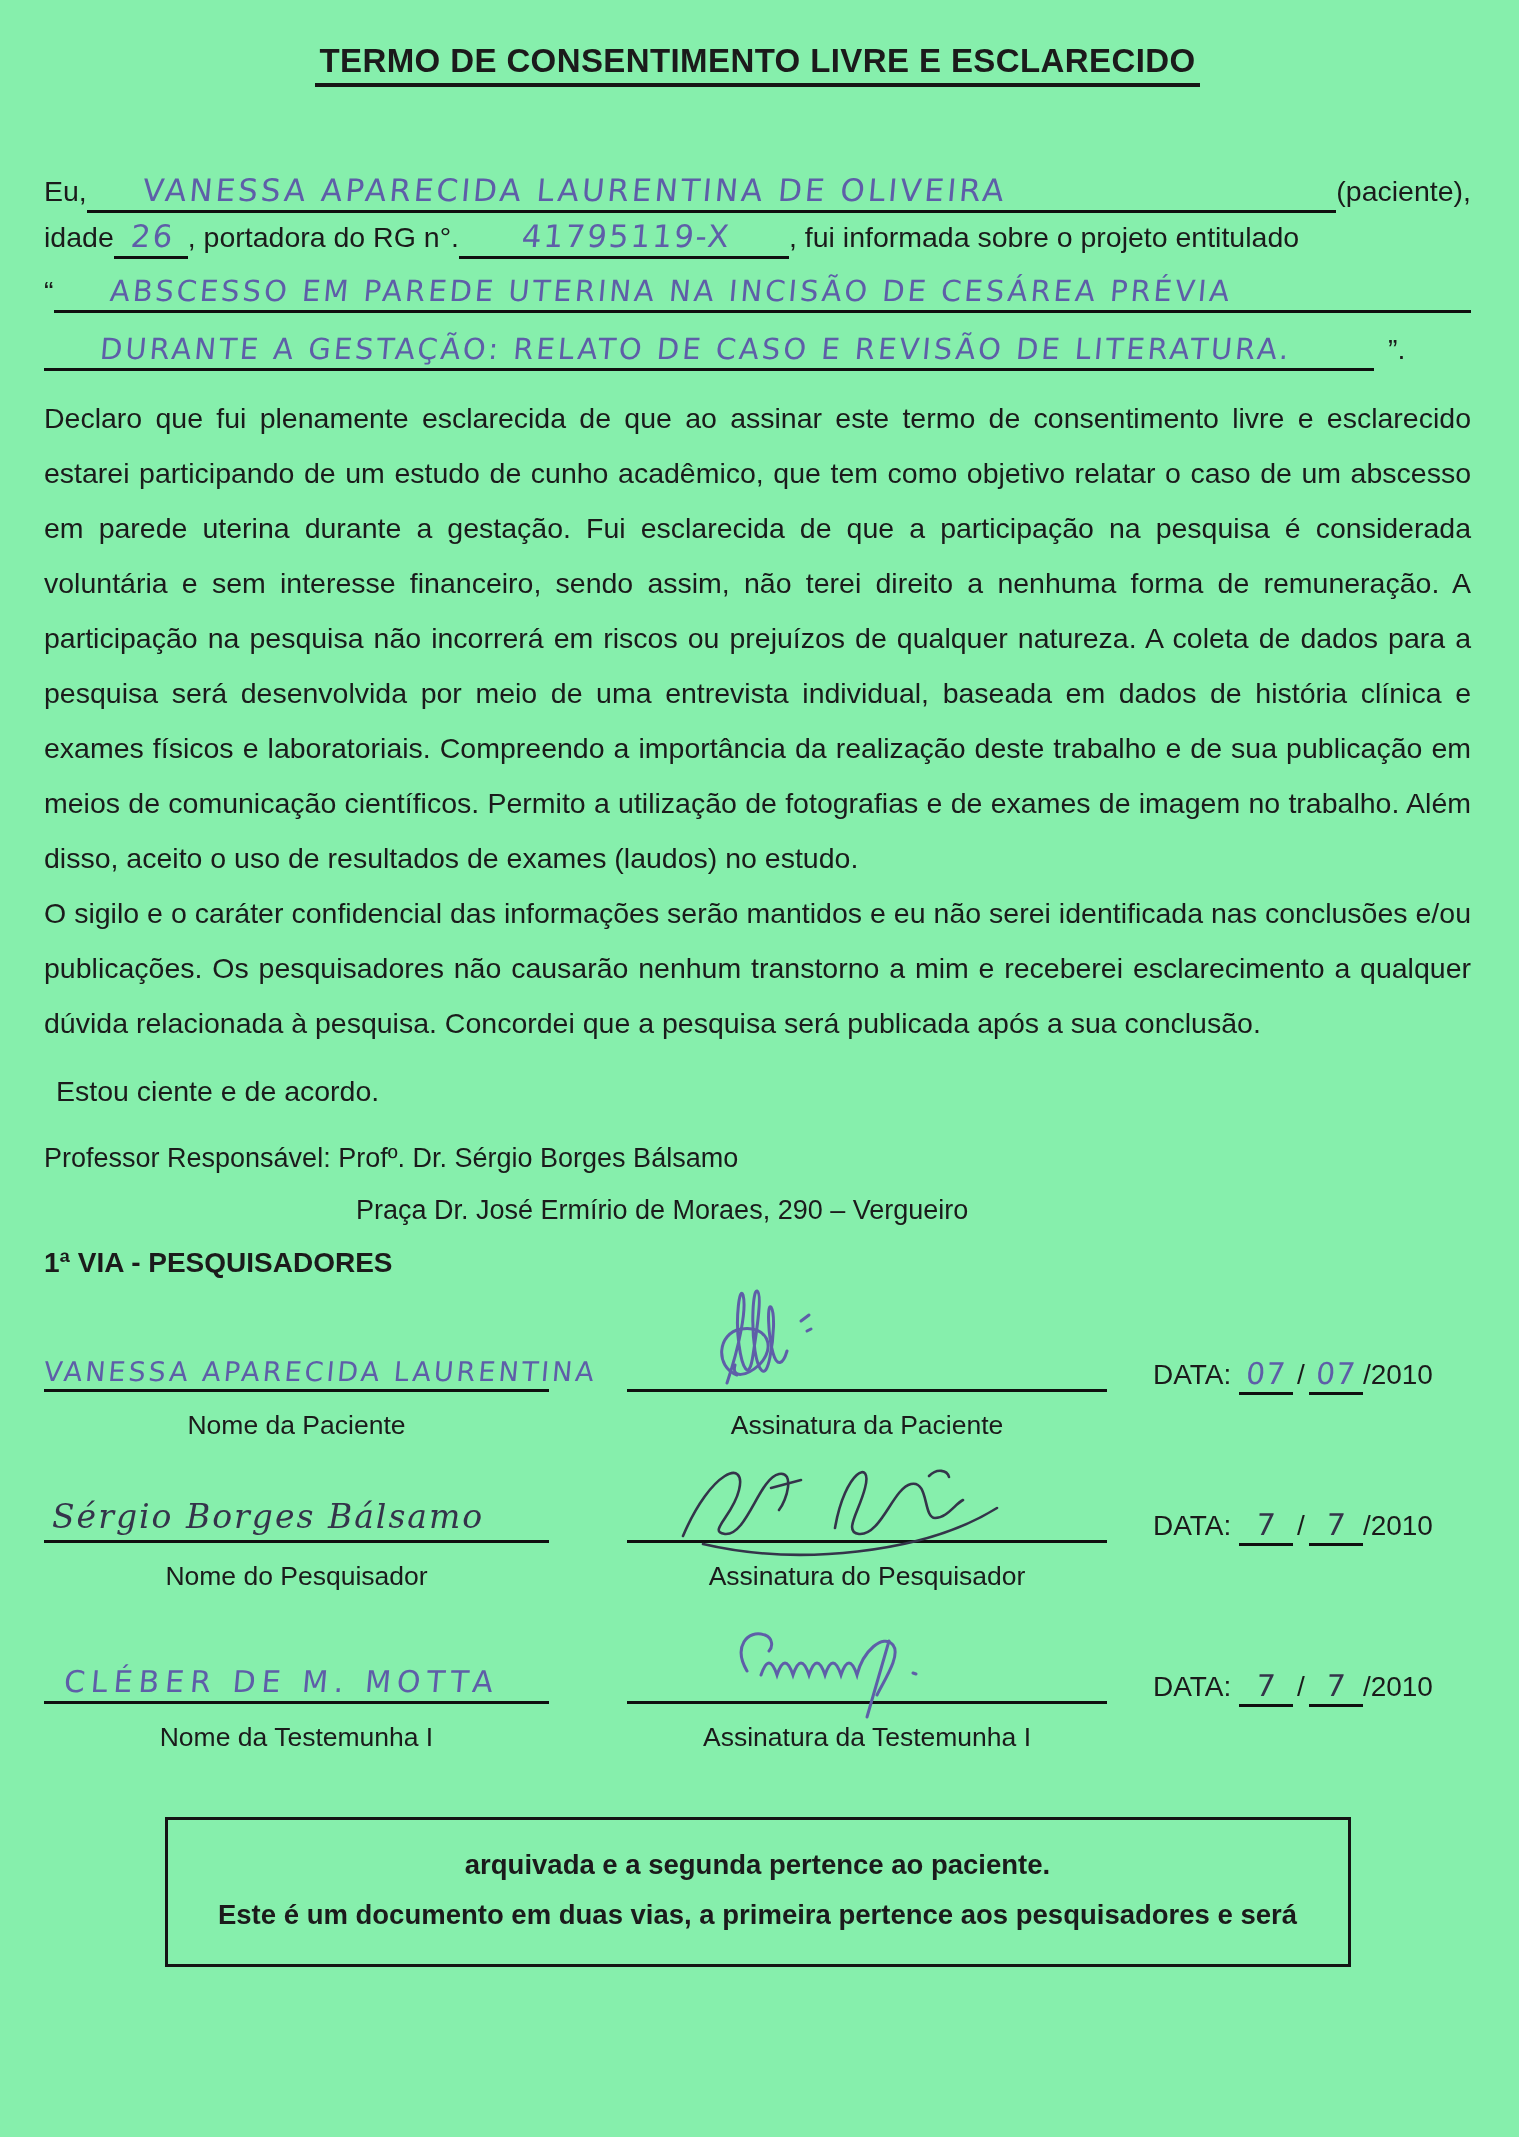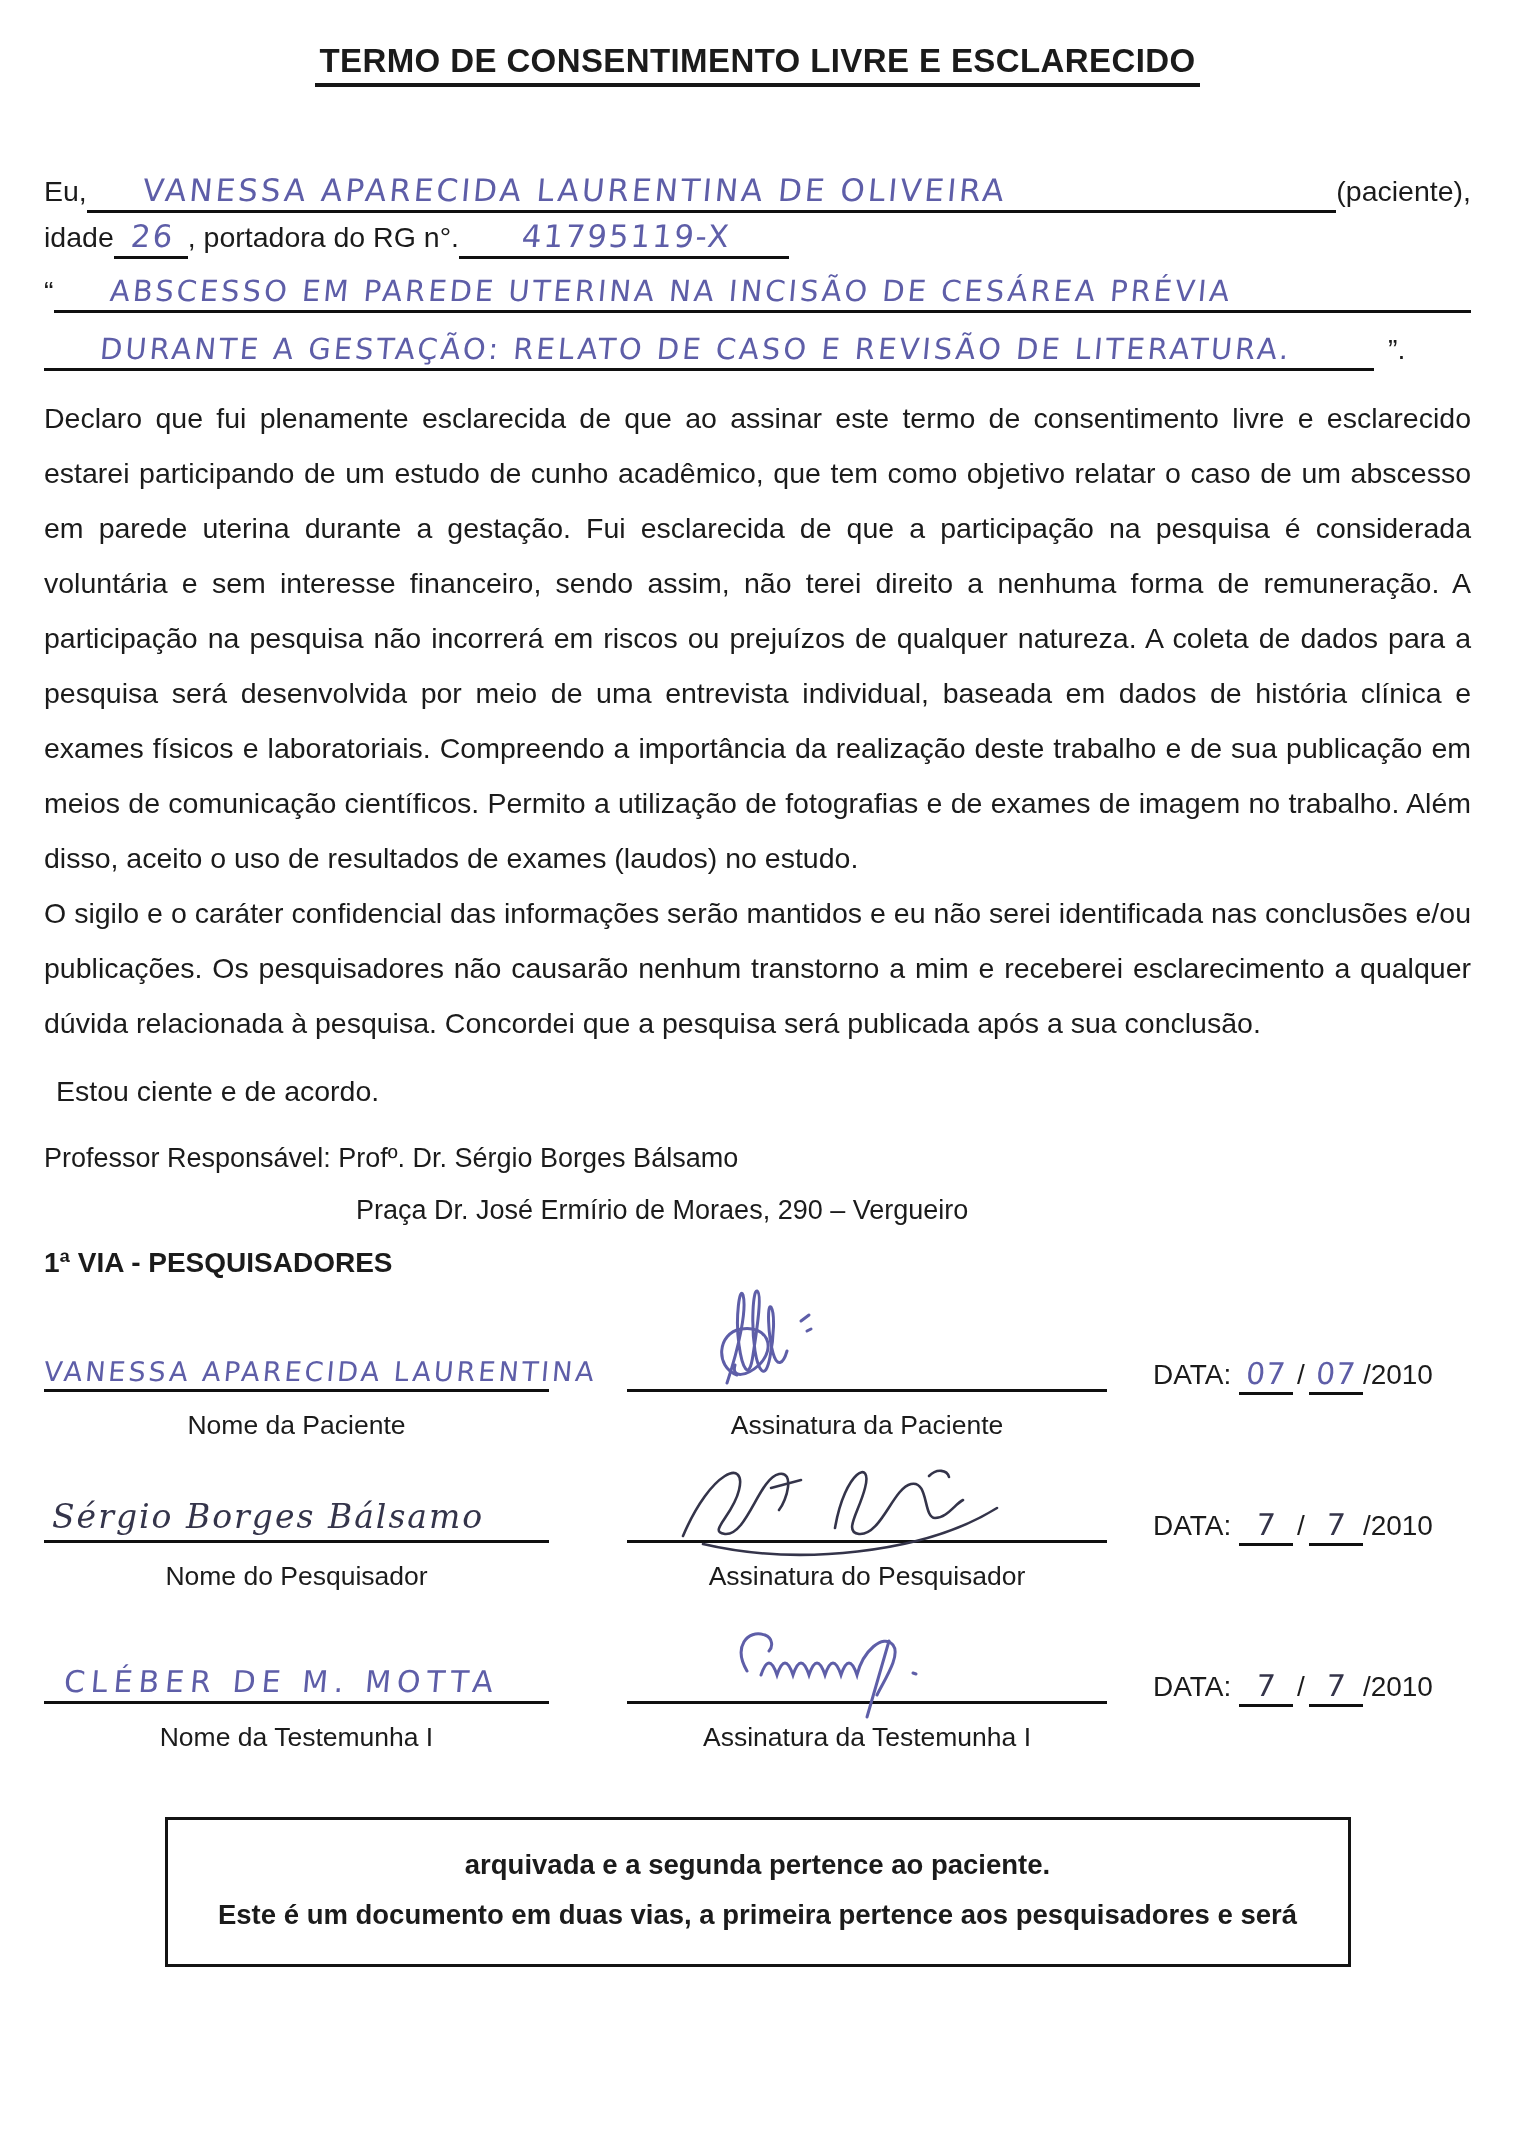--- a/index.html
+++ b/index.html
@@ -1,20 +1,20 @@
 <!DOCTYPE html>
 <html style="--pen: #5e5ea8; --ink: #34344a;"><head>
 <meta charset="utf-8">
 <style>
   :root { --pen:#5e5ea8; --ink:#34344a; --print:#1b1b1b; --line:#101010; }
   * { box-sizing:border-box; }
   html,body { margin:0; padding:0; background:#e8e8e8; }
   .page {
     position:relative; width:1519px; height:2137px; margin:0 auto;
-    background:#ffffff; overflow:hidden;
+    background:#86efac; overflow:hidden;
     font-family:"Liberation Sans","DejaVu Sans",sans-serif; color:var(--print);
   }
   .inner { padding:34px 48px 0 44px; }
 
   .title-wrap { text-align:center; margin-top:8px; }
   .title {
     display:inline-block; font-weight:bold; font-size:33px; letter-spacing:.4px;
     border-bottom:4px solid #161616; padding:0 4px 3px 4px;
   }
 
@@ -87,20 +87,21 @@
       <span>Eu,</span>
       <span class="fill grow"><span class="hand hand-caps center-pad">VANESSA APARECIDA LAURENTINA DE OLIVEIRA</span></span>
       <span>(paciente),</span>
     </div>
 
     <div class="intro-line l-id">
       <span>idade</span>
       <span class="fill" style="min-width:74px;text-align:center;"><span class="hand hand-num">26</span></span>
       <span>, portadora do RG n°.</span>
       <span class="fill" style="min-width:330px;text-align:center;"><span class="hand hand-num">41795119-X</span></span>
+      <span>, fui informada sobre o projeto entitulado</span>
     </div>
 
     <div class="intro-line l-q1">
       <span>“</span>
       <span class="fill grow"><span class="hand hand-mid center-pad">ABSCESSO EM PAREDE UTERINA NA INCISÃO DE CESÁREA PRÉVIA</span></span>
     </div>
 
     <div class="intro-line l-q2">
       <span class="fill grow" style="max-width:1330px;"><span class="hand hand-mid center-pad">DURANTE A GESTAÇÃO: RELATO DE CASO E REVISÃO DE LITERATURA.</span></span>
       <span style="padding-left:14px;">”.</span>

